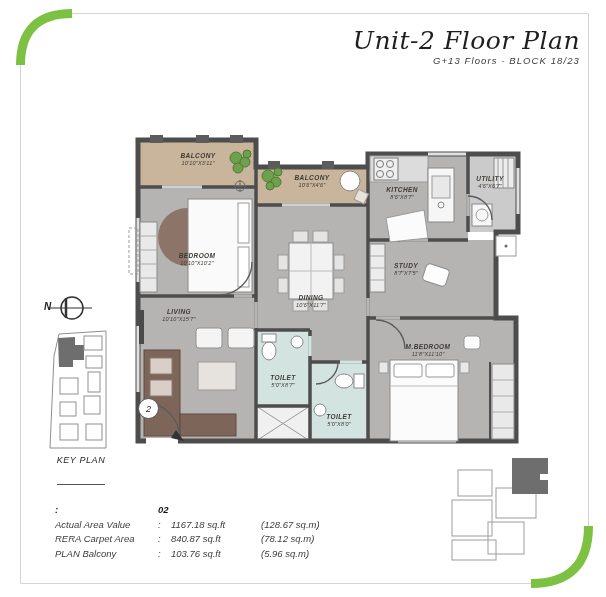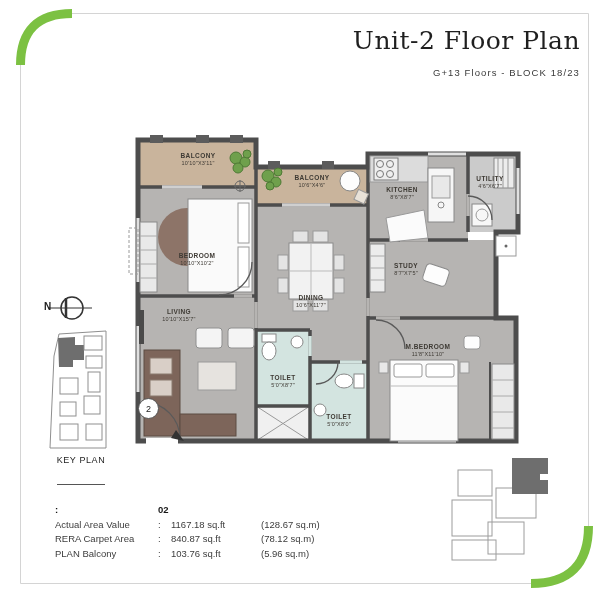--- a/index.html
+++ b/index.html
@@ -1,23 +1,23 @@
 <!DOCTYPE html>
 <html><head>
 <meta charset="utf-8">
 <style>
   html,body{margin:0;padding:0;background:#fff;}
   .page{position:relative;width:606px;height:597px;background:#fff;overflow:hidden;
-        font-family:"Liberation Sans",sans-serif;}
+        font-family:"Liberation Sans",sans-serif;font-style:italic;}
   svg{position:absolute;left:0;top:0;}
   
   .titleblock{position:absolute;top:26px;right:26px;text-align:right;}
   .titleblock h1{margin:0;font-family:"DejaVu Serif",serif;font-weight:normal;
                  font-size:25px;color:#1f1f1f;letter-spacing:.5px;}
-  .subtitle{margin-top:12px;font-size:9.5px;letter-spacing:1.1px;color:#3a3a3a;text-align:right;}
+  .subtitle{margin-top:0;font-size:9.5px;letter-spacing:1.1px;color:#3a3a3a;text-align:right;}
   
   .rlabel{position:absolute;transform:translateX(-50%);text-align:center;color:#3e3a34;
           white-space:nowrap;line-height:1.25;}
   .rlabel .rname{font-size:6.5px;font-weight:bold;letter-spacing:.4px;}
   .rlabel .rdim{font-size:5.5px;letter-spacing:.2px;}
   
   .northN{position:absolute;left:44px;top:301px;font-size:10px;color:#222;font-weight:bold;}
   .keyplan-label{position:absolute;left:44px;top:455px;width:74px;text-align:center;
                  font-size:9px;letter-spacing:.6px;color:#1d1d1d;}
   .keyplan-label span{border-bottom:1.5px solid #555;padding-bottom:19px;}

